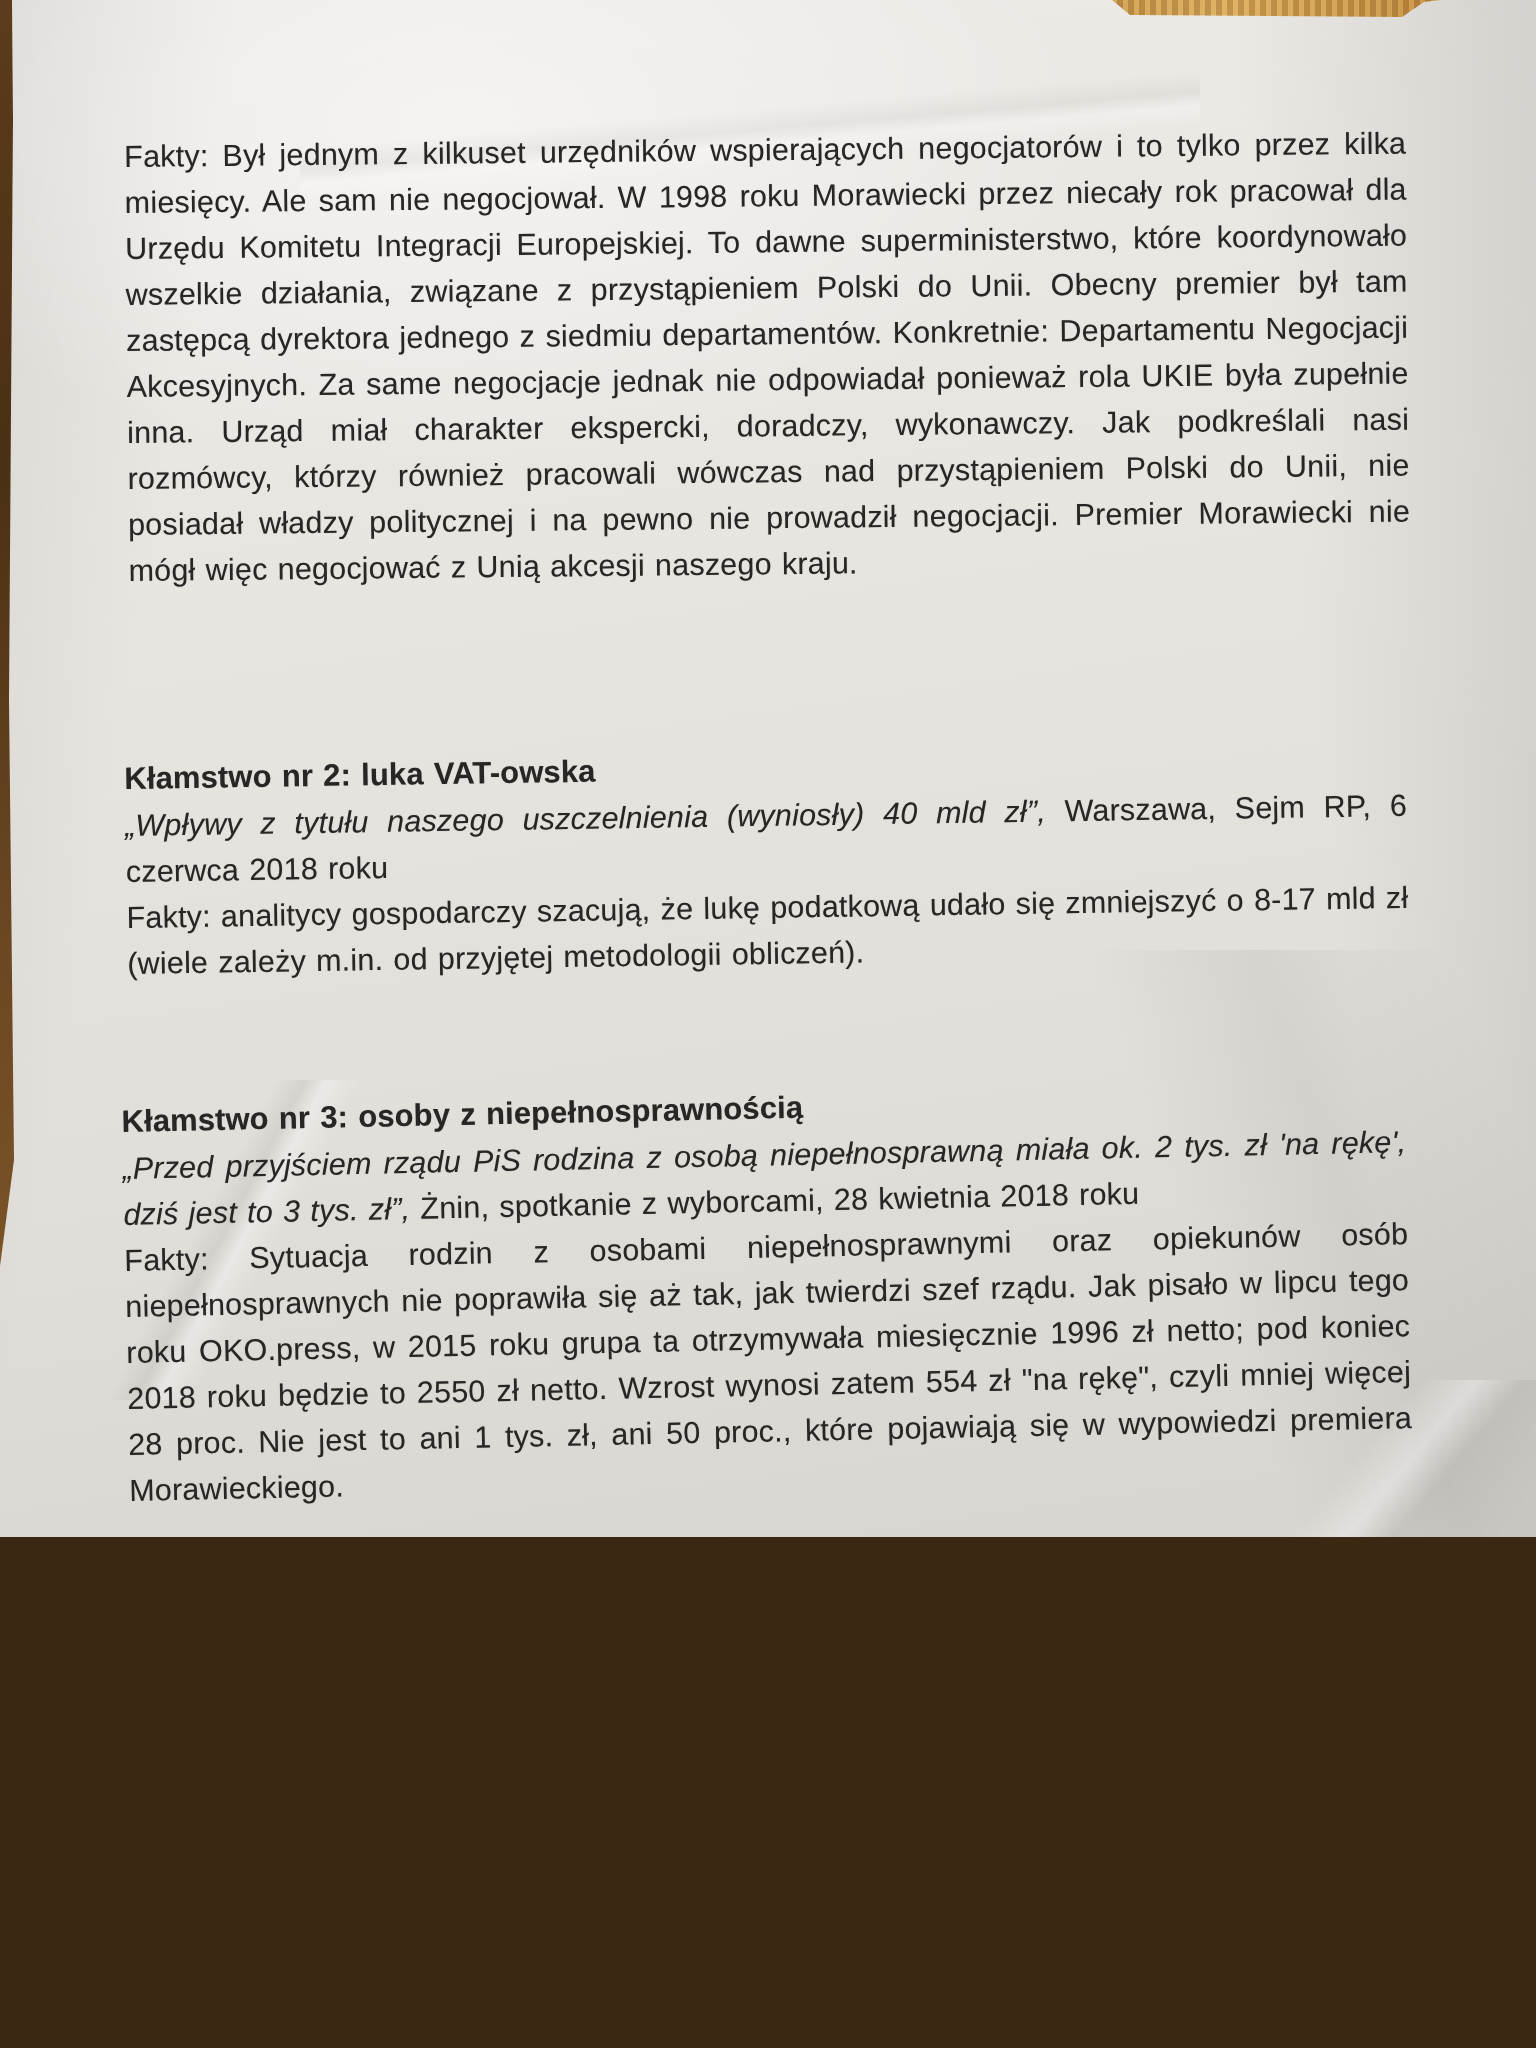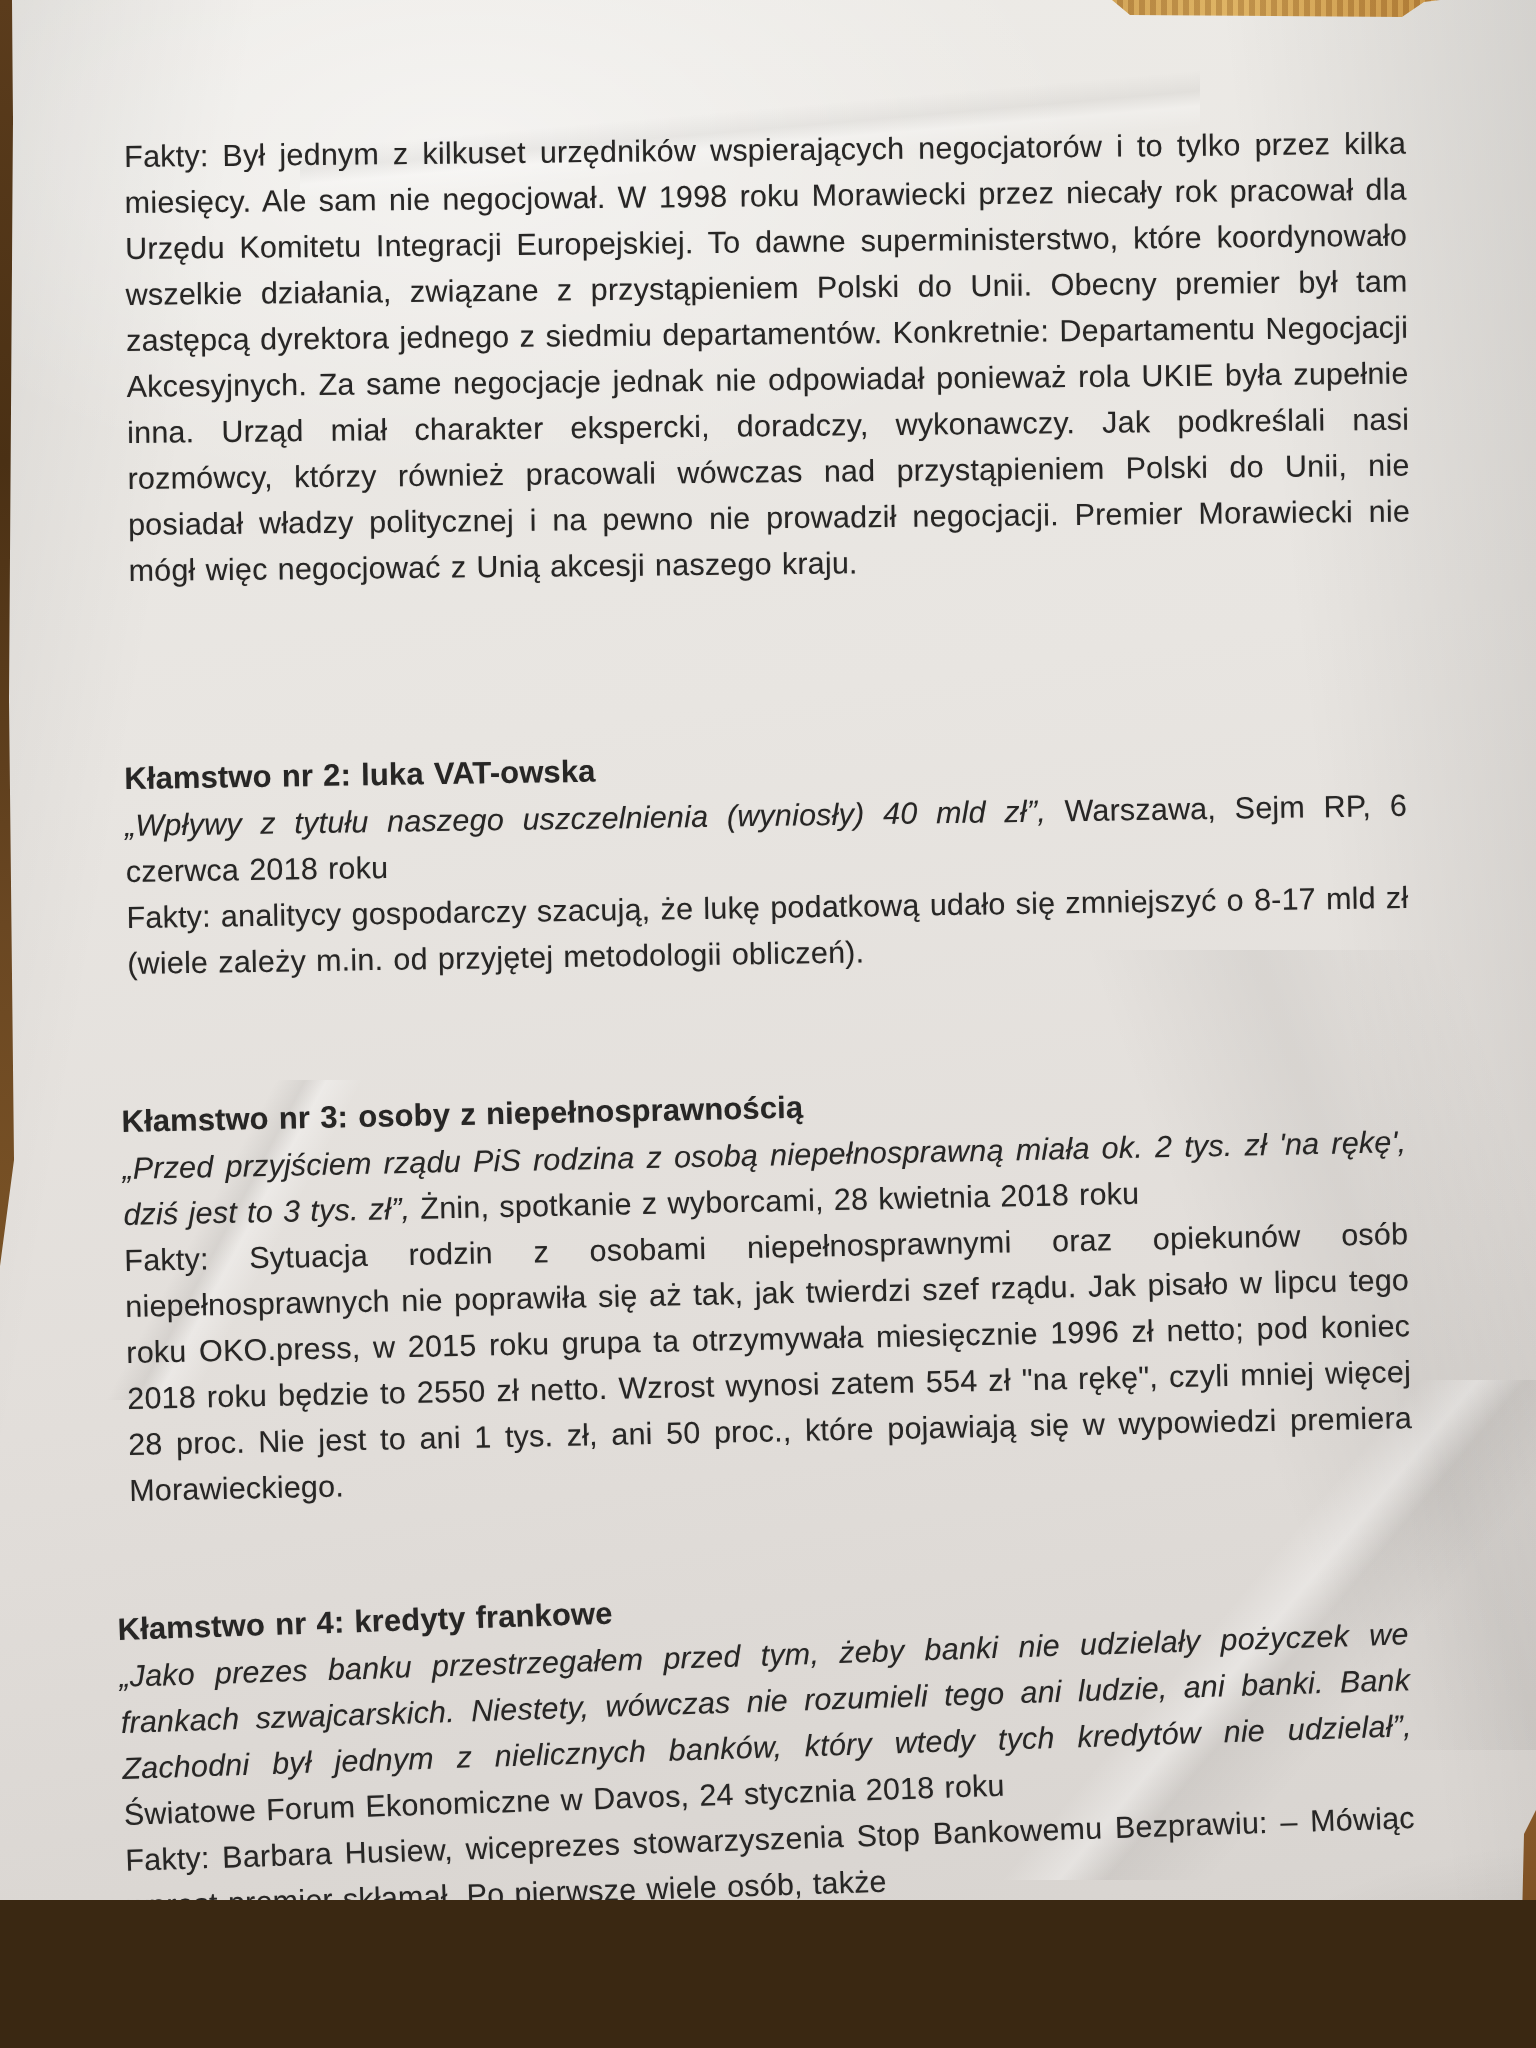--- a/index.html
+++ b/index.html
@@ -1,18 +1,18 @@
 <!DOCTYPE html>
 <html><head>
 <meta charset="utf-8">
 <style>
   html,body{margin:0;padding:0;background:#3a2812;}
   .photo{
     position:relative;
-    width:1536px;height:1900px;
+    width:1536px;height:1537px;
     overflow:hidden;
     font-family:"Liberation Sans", sans-serif;
   }
   
   .wood{position:absolute;}
   .wood-left{
     left:0;top:0;width:34px;height:1320px;
     background:linear-gradient(to bottom,#5b3c1c 0%,#4a3014 35%,#6a4722 70%,#7c5426 100%);
   }
   .wood-top-right{

